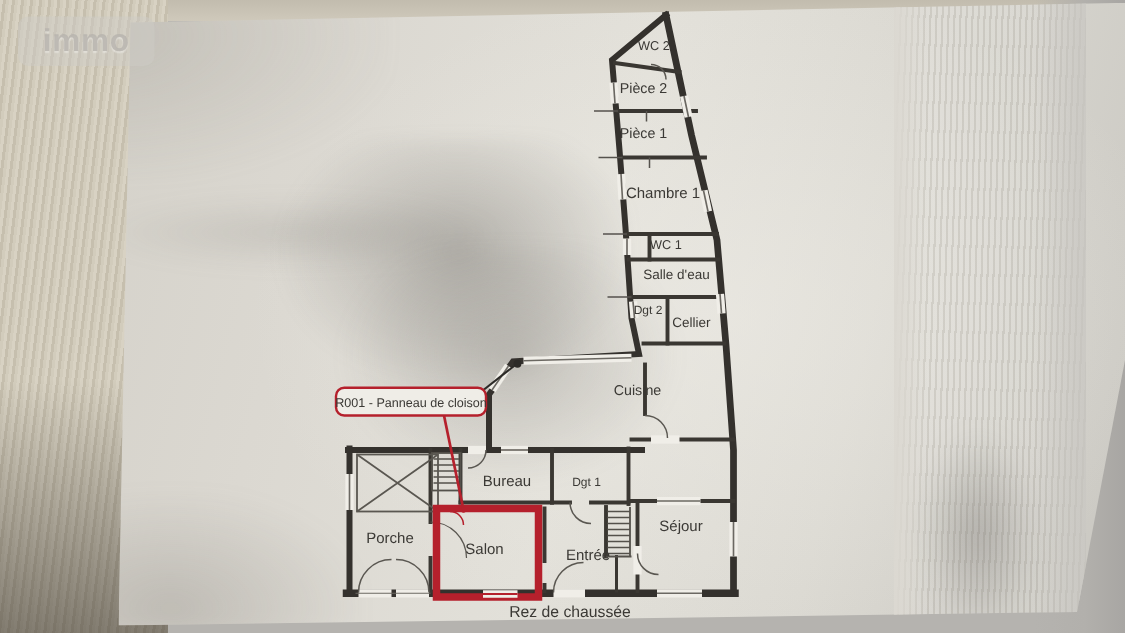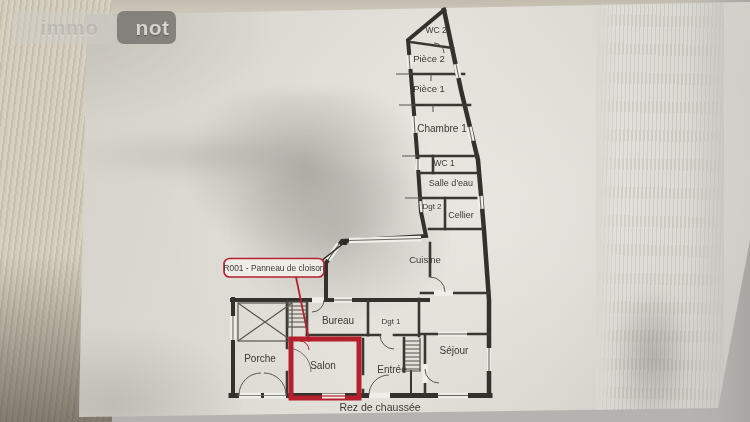--- a/index.html
+++ b/index.html
@@ -53,21 +53,21 @@
     background:radial-gradient(ellipse at 30% 80%, rgba(108,104,98,.25), rgba(108,104,98,0) 75%);filter:blur(7px);}
   
   svg.plan{position:absolute;left:0;top:0;}
   svg.plan text{
     font-family:"Liberation Sans",sans-serif;
     fill:#3b3935;
   }
   
   .wm{position:absolute;left:12px;top:11px;display:flex;gap:2px;}
   .wm-box{height:33px;border-radius:7px;display:flex;align-items:center;justify-content:center;
-    font-weight:bold;font-size:21px;letter-spacing:.5px;padding-left:12px;}
+    font-weight:bold;font-size:21px;letter-spacing:.5px;}
   .wm-immo{width:91px;background:rgba(206,203,197,.5);color:rgba(183,180,174,.85);
     text-shadow:0 1px 1px rgba(255,255,255,.35);}
   .wm-not{width:47px;background:rgba(116,113,109,.82);color:#d6d4ce;
     text-shadow:0 1px 1px rgba(60,58,55,.6);}
 </style>
 </head>
 <body>
 
 <div class="shot">
 
@@ -228,16 +228,15 @@
       <text x="323" y="369" font-size="10">Salon</text>
       <text x="392" y="373" font-size="10">Entrée</text>
       <text x="454" y="354" font-size="10">Séjour</text>
     </g>
 
     <text x="380" y="411" font-size="10.5" text-anchor="middle" fill="#44423e">Rez de chaussée</text>
   </svg>
 
   <div class="wm">
     <div class="wm-box wm-immo">immo</div>
-    <div class="wm-box wm-not">not</div>
   </div>
 
 </div>
 
 </body></html>

